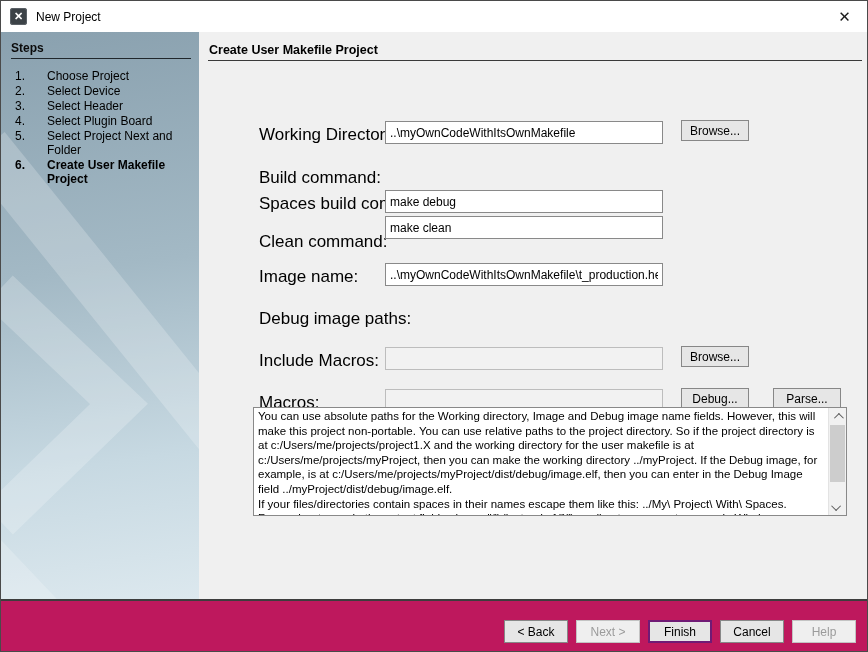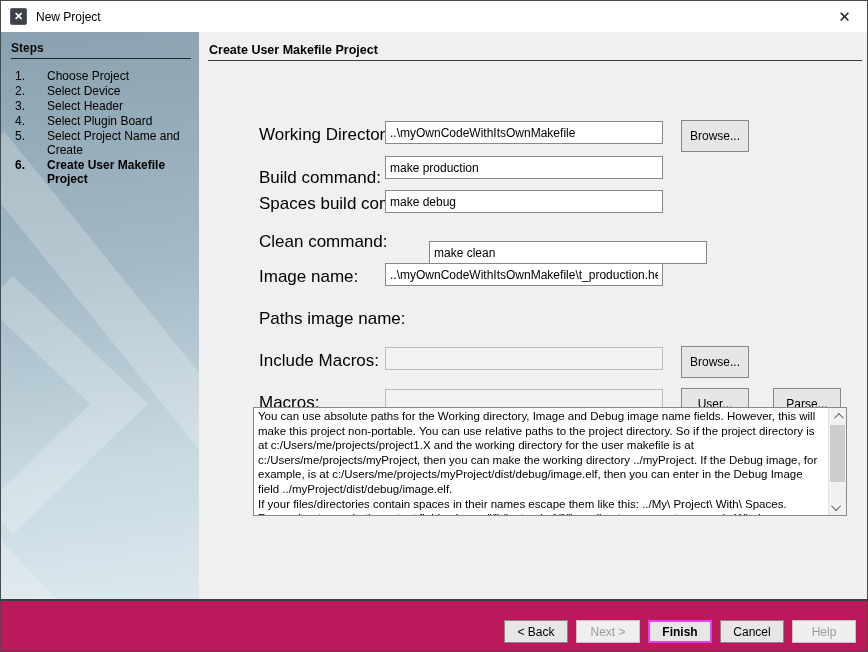--- a/index.html
+++ b/index.html
@@ -26,41 +26,41 @@
   .step-current{font-weight:bold;}
   .logo-wrap{position:absolute;left:24px;top:398px;z-index:2;}
   
   .main{position:absolute;left:198px;top:31px;width:668px;height:567px;background:#f0f0f0;}
   .main-heading{position:absolute;left:10px;top:11px;font-weight:bold;font-size:12.5px;}
   .heading-rule{position:absolute;left:9px;right:5px;top:28px;border-top:1px solid #3a3a3a;}
   .row-label{position:absolute;left:60px;font-size:17px;}
   .field{position:absolute;left:186px;width:268px;height:21px;border:1px solid #898989;background:#fff;
     font-family:"Liberation Sans",sans-serif;font-size:12px;padding:0 4px;color:#000;}
   .field:disabled{background:#f2f2f2;border-color:#bdbdbd;color:#6e6e6e;}
-  .btn{background:#e6e6e6;border:1px solid #878787;height:32px;font-family:"Liberation Sans",sans-serif;
+  .btn{background:#e6e6e6;border:1px solid #878787;height:21px;font-family:"Liberation Sans",sans-serif;
     font-size:12px;color:#000;text-align:center;padding:0;box-sizing:border-box;}
   .btn.row-btn{position:absolute;left:482px;width:68px;}
   .btn.row-btn2{position:absolute;left:574px;width:68px;text-align:center;}
   .btn.disabled{color:#9b9b9b;border-color:#c3c3c3;background:#efefef;}
   
   .help-box{position:absolute;left:54px;top:375px;width:594px;height:109px;border:1px solid #898989;background:#fff;box-sizing:border-box;overflow:hidden;}
   .help-text{position:absolute;left:0;top:0;right:18px;bottom:0;padding:1px 4px;font-size:11.5px;line-height:14.6px;white-space:pre-wrap;overflow:hidden;word-wrap:break-word;}
   .scrollbar{position:absolute;right:0;top:0;bottom:0;width:17px;background:#f1f1f1;border-left:1px solid #e3e3e3;}
   .sb-btn{position:absolute;left:0;width:17px;height:16px;display:flex;align-items:center;justify-content:center;}
   .sb-up{top:0;}
   .sb-down{bottom:0;}
   .chev{width:6px;height:6px;border-top:1.6px solid #5c5c5c;border-right:1.6px solid #5c5c5c;}
   .chev.up{transform:rotate(-45deg) translateY(2px);}
   .chev.down{transform:rotate(135deg) translateY(2px);}
   .sb-thumb{position:absolute;left:1px;top:17px;width:15px;height:57px;background:#cdcdcd;}
   
   .footer-sep{position:absolute;left:0;top:598px;width:100%;border-top:2px solid #3d3d3d;}
   .footer{position:absolute;left:0;top:600px;width:100%;height:50px;background:#be185d;}
   .fbtn{position:absolute;top:19px;width:64px;height:23px;}
-  .fbtn.default{border:2px solid #d946ef;font-weight:bold;}
+  .fbtn.default{border:2px solid #701a75;font-weight:normal;}
   
   .logo-txt{font-family:"Liberation Sans",sans-serif;font-weight:bold;}
 </style>
 </head>
 <body>
 
 <div class="dialog">
 
   <div class="titlebar">
     <div class="app-icon">✕</div>
@@ -80,57 +80,56 @@
       <div class="steps-list">
         <div class="step-num">1.</div>
         <div class="step-item">Choose Project</div>
         <div class="step-num">2.</div>
         <div class="step-item">Select Device</div>
         <div class="step-num">3.</div>
         <div class="step-item">Select Header</div>
         <div class="step-num">4.</div>
         <div class="step-item">Select Plugin Board</div>
         <div class="step-num">5.</div>
-        <div class="step-item">Select Project Name and Create</div>
+        <div class="step-item">Select Project Next and Folder</div>
         <div class="step-num step-current">6.</div>
         <div class="step-item step-current">Create User Makefile Project</div>
       </div>
     </div>
 
   </div>
 
   <div class="main">
     <div class="main-heading">Create User Makefile Project</div>
     <div class="heading-rule"></div>
 
     <span class="row-label" style="top:93px">Working Directory:</span>
     <input class="field" style="top: 89px;" value="..\myOwnCodeWithItsOwnMakefile">
     <button class="btn row-btn" style="top:88px">Browse...</button>
 
     <span class="row-label" style="top:136px">Build command:</span>
-    <input class="field" style="top: 124px;" value="make production">
 
     <span class="row-label" style="top:162px">Spaces build command:</span>
     <input class="field" style="top: 158px;" value="make debug">
 
     <span class="row-label" style="top:200px">Clean command:</span>
-    <input class="field" style="top: 209px; margin-left: 44px;" value="make clean">
+    <input class="field" style="top: 184px;" value="make clean">
 
     <span class="row-label" style="top:235px">Image name:</span>
     <input class="field" style="top: 231px;" value="..\myOwnCodeWithItsOwnMakefile\t_production.hex">
 
-    <span class="row-label" style="top:277px">Paths image name:</span>
+    <span class="row-label" style="top:277px">Debug image paths:</span>
 
     <span class="row-label" style="top:319px">Include Macros:</span>
     <input class="field" style="top: 315px;" disabled="" value="">
     <button class="btn row-btn" style="top:314px">Browse...</button>
 
     <span class="row-label" style="top:361px">Macros:</span>
     <input class="field" style="top: 357px;" disabled="" value="">
-    <button class="btn row-btn" style="top:356px">User...</button>
+    <button class="btn row-btn" style="top:356px">Debug...</button>
     <button class="btn row-btn2" style="top:356px">Parse...</button>
 
     <div class="help-box">
       <div class="help-text">You can use absolute paths for the Working directory, Image and Debug image name fields. However, this will make this project non-portable. You can use relative paths to the project directory. So if the project directory is at c:/Users/me/projects/project1.X and the working directory for the user makefile is at c:/Users/me/projects/myProject, then you can make the working directory ../myProject. If the Debug image, for example, is at c:/Users/me/projects/myProject/dist/debug/image.elf, then you can enter in the Debug Image field ../myProject/dist/debug/image.elf.
 If your files/directories contain spaces in their names escape them like this: ../My\ Project\ With\ Spaces.
 Remember to use in the output fields always "/" (instead of "\") as directory separator, even in Windows.</div>
       <div class="scrollbar">
         <div class="sb-btn sb-up">
             <div class="chev up"></div>
           </div>

